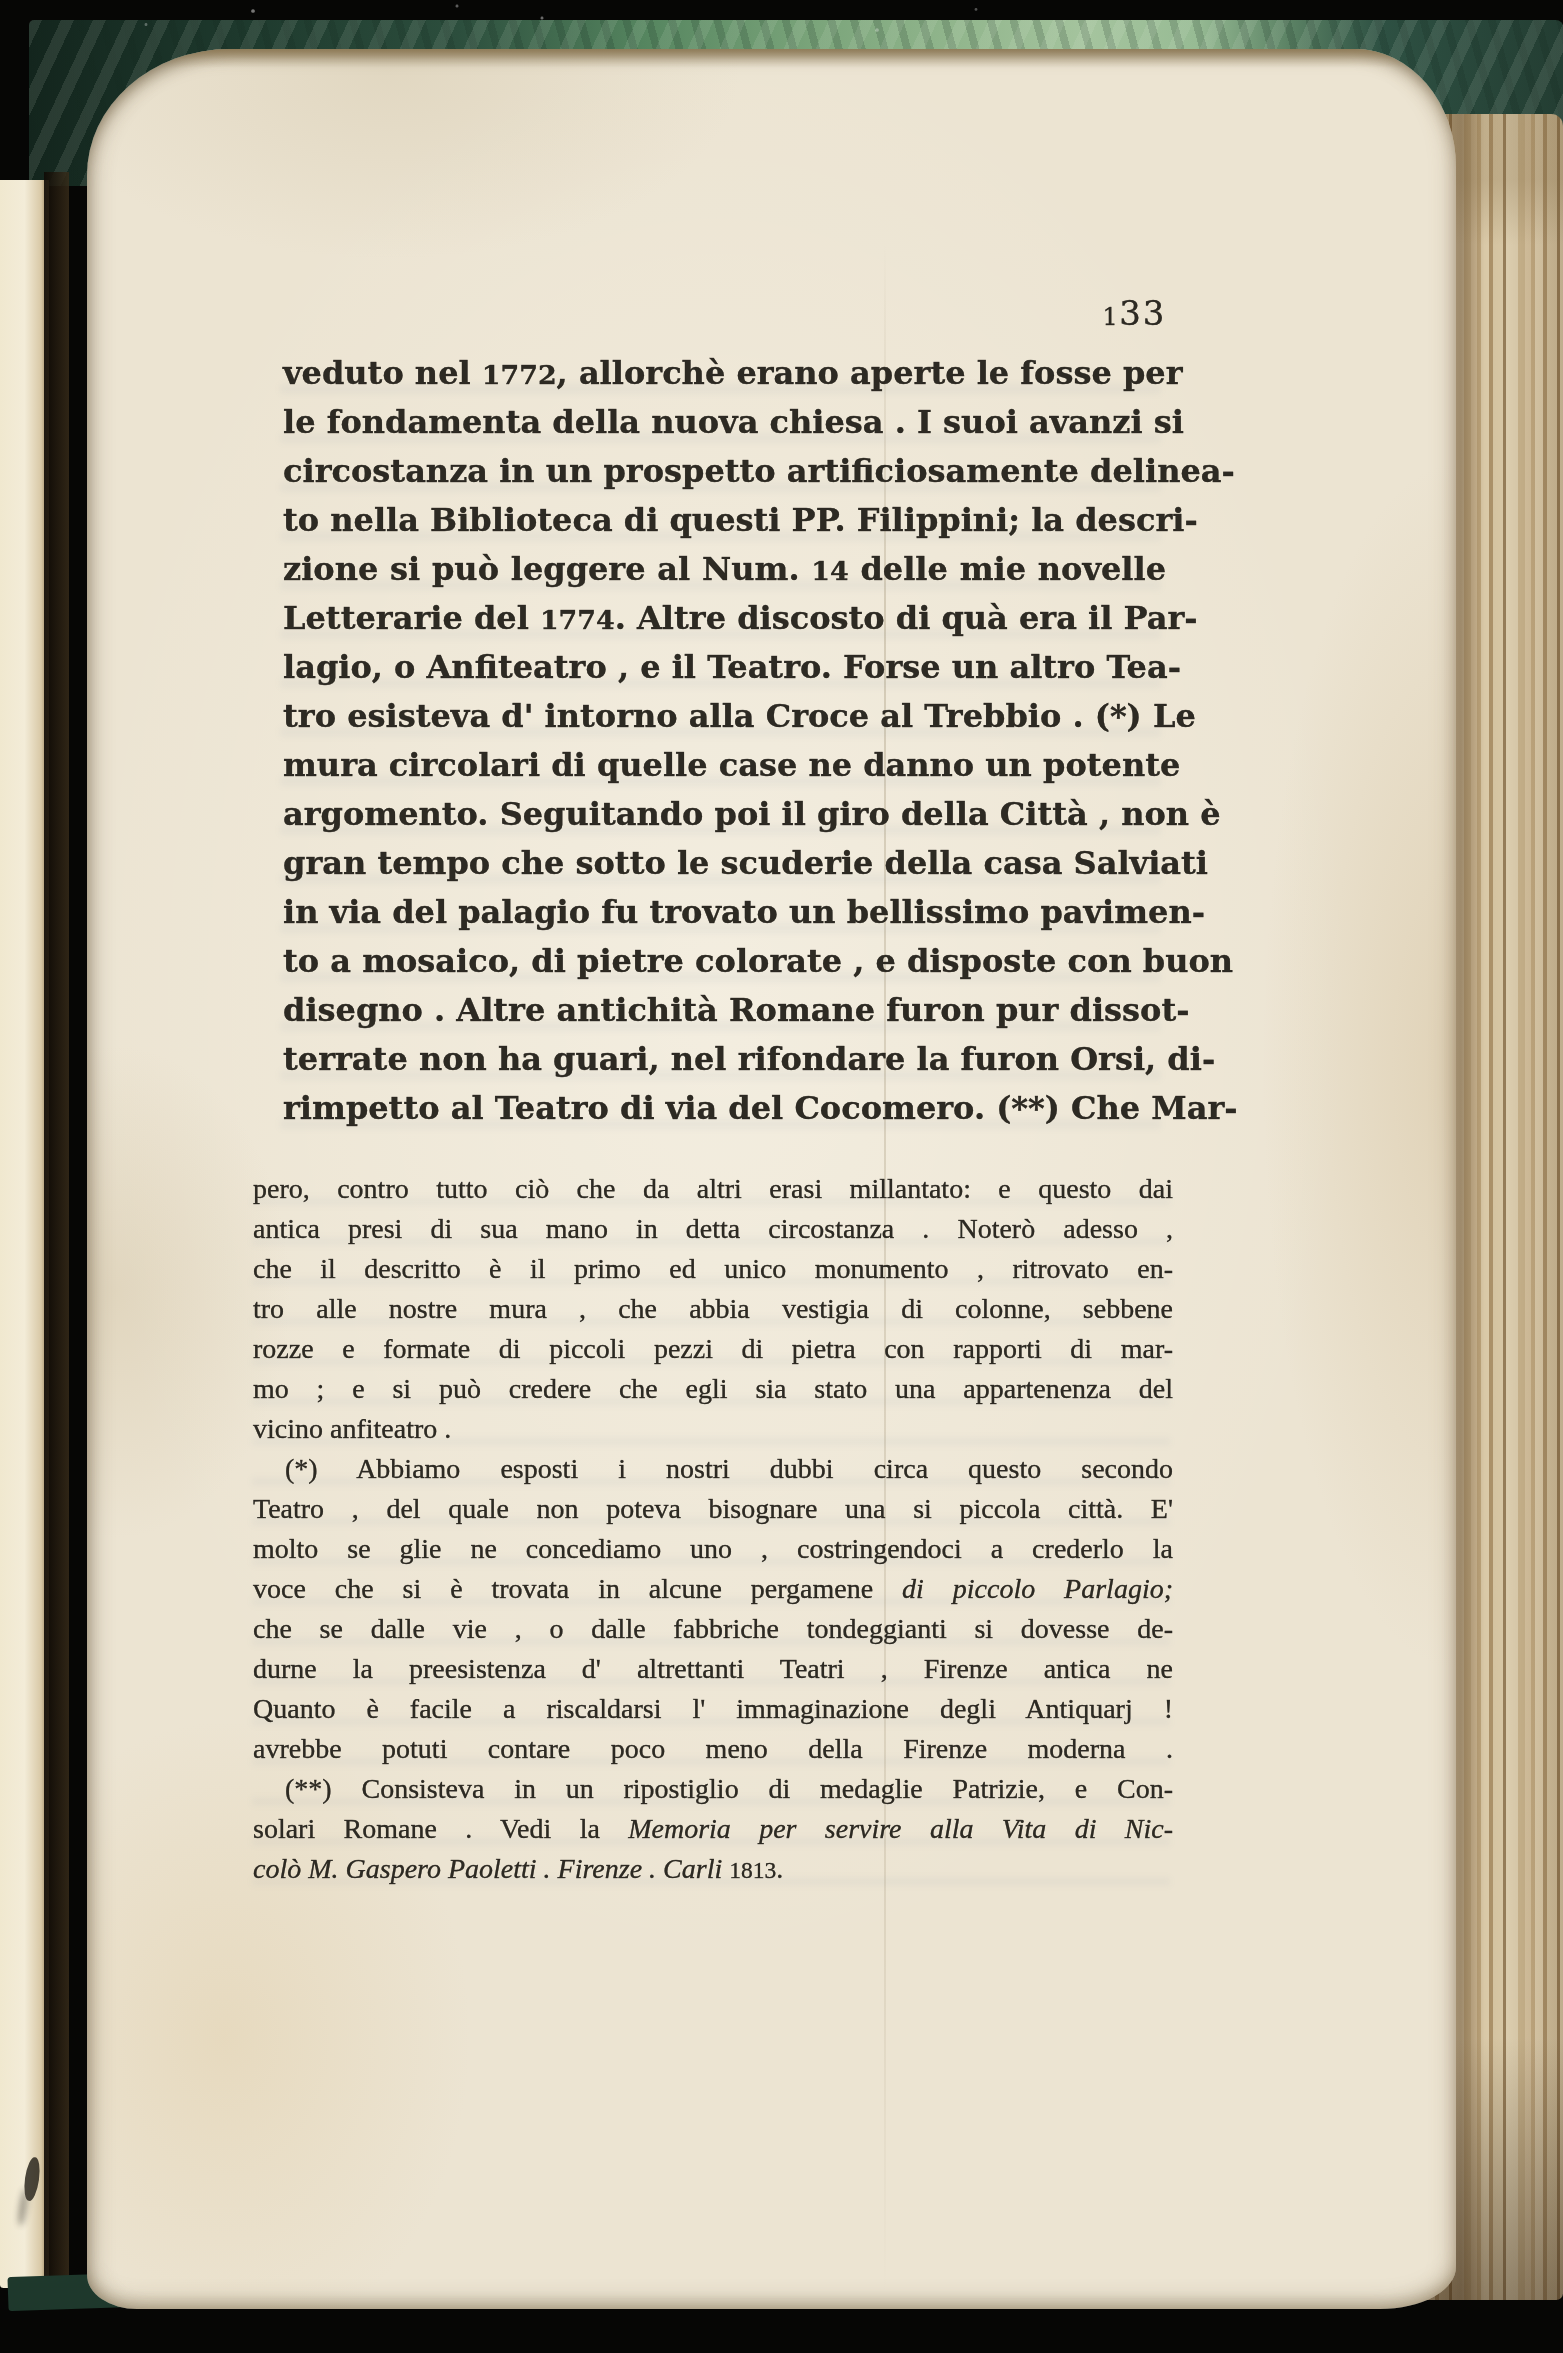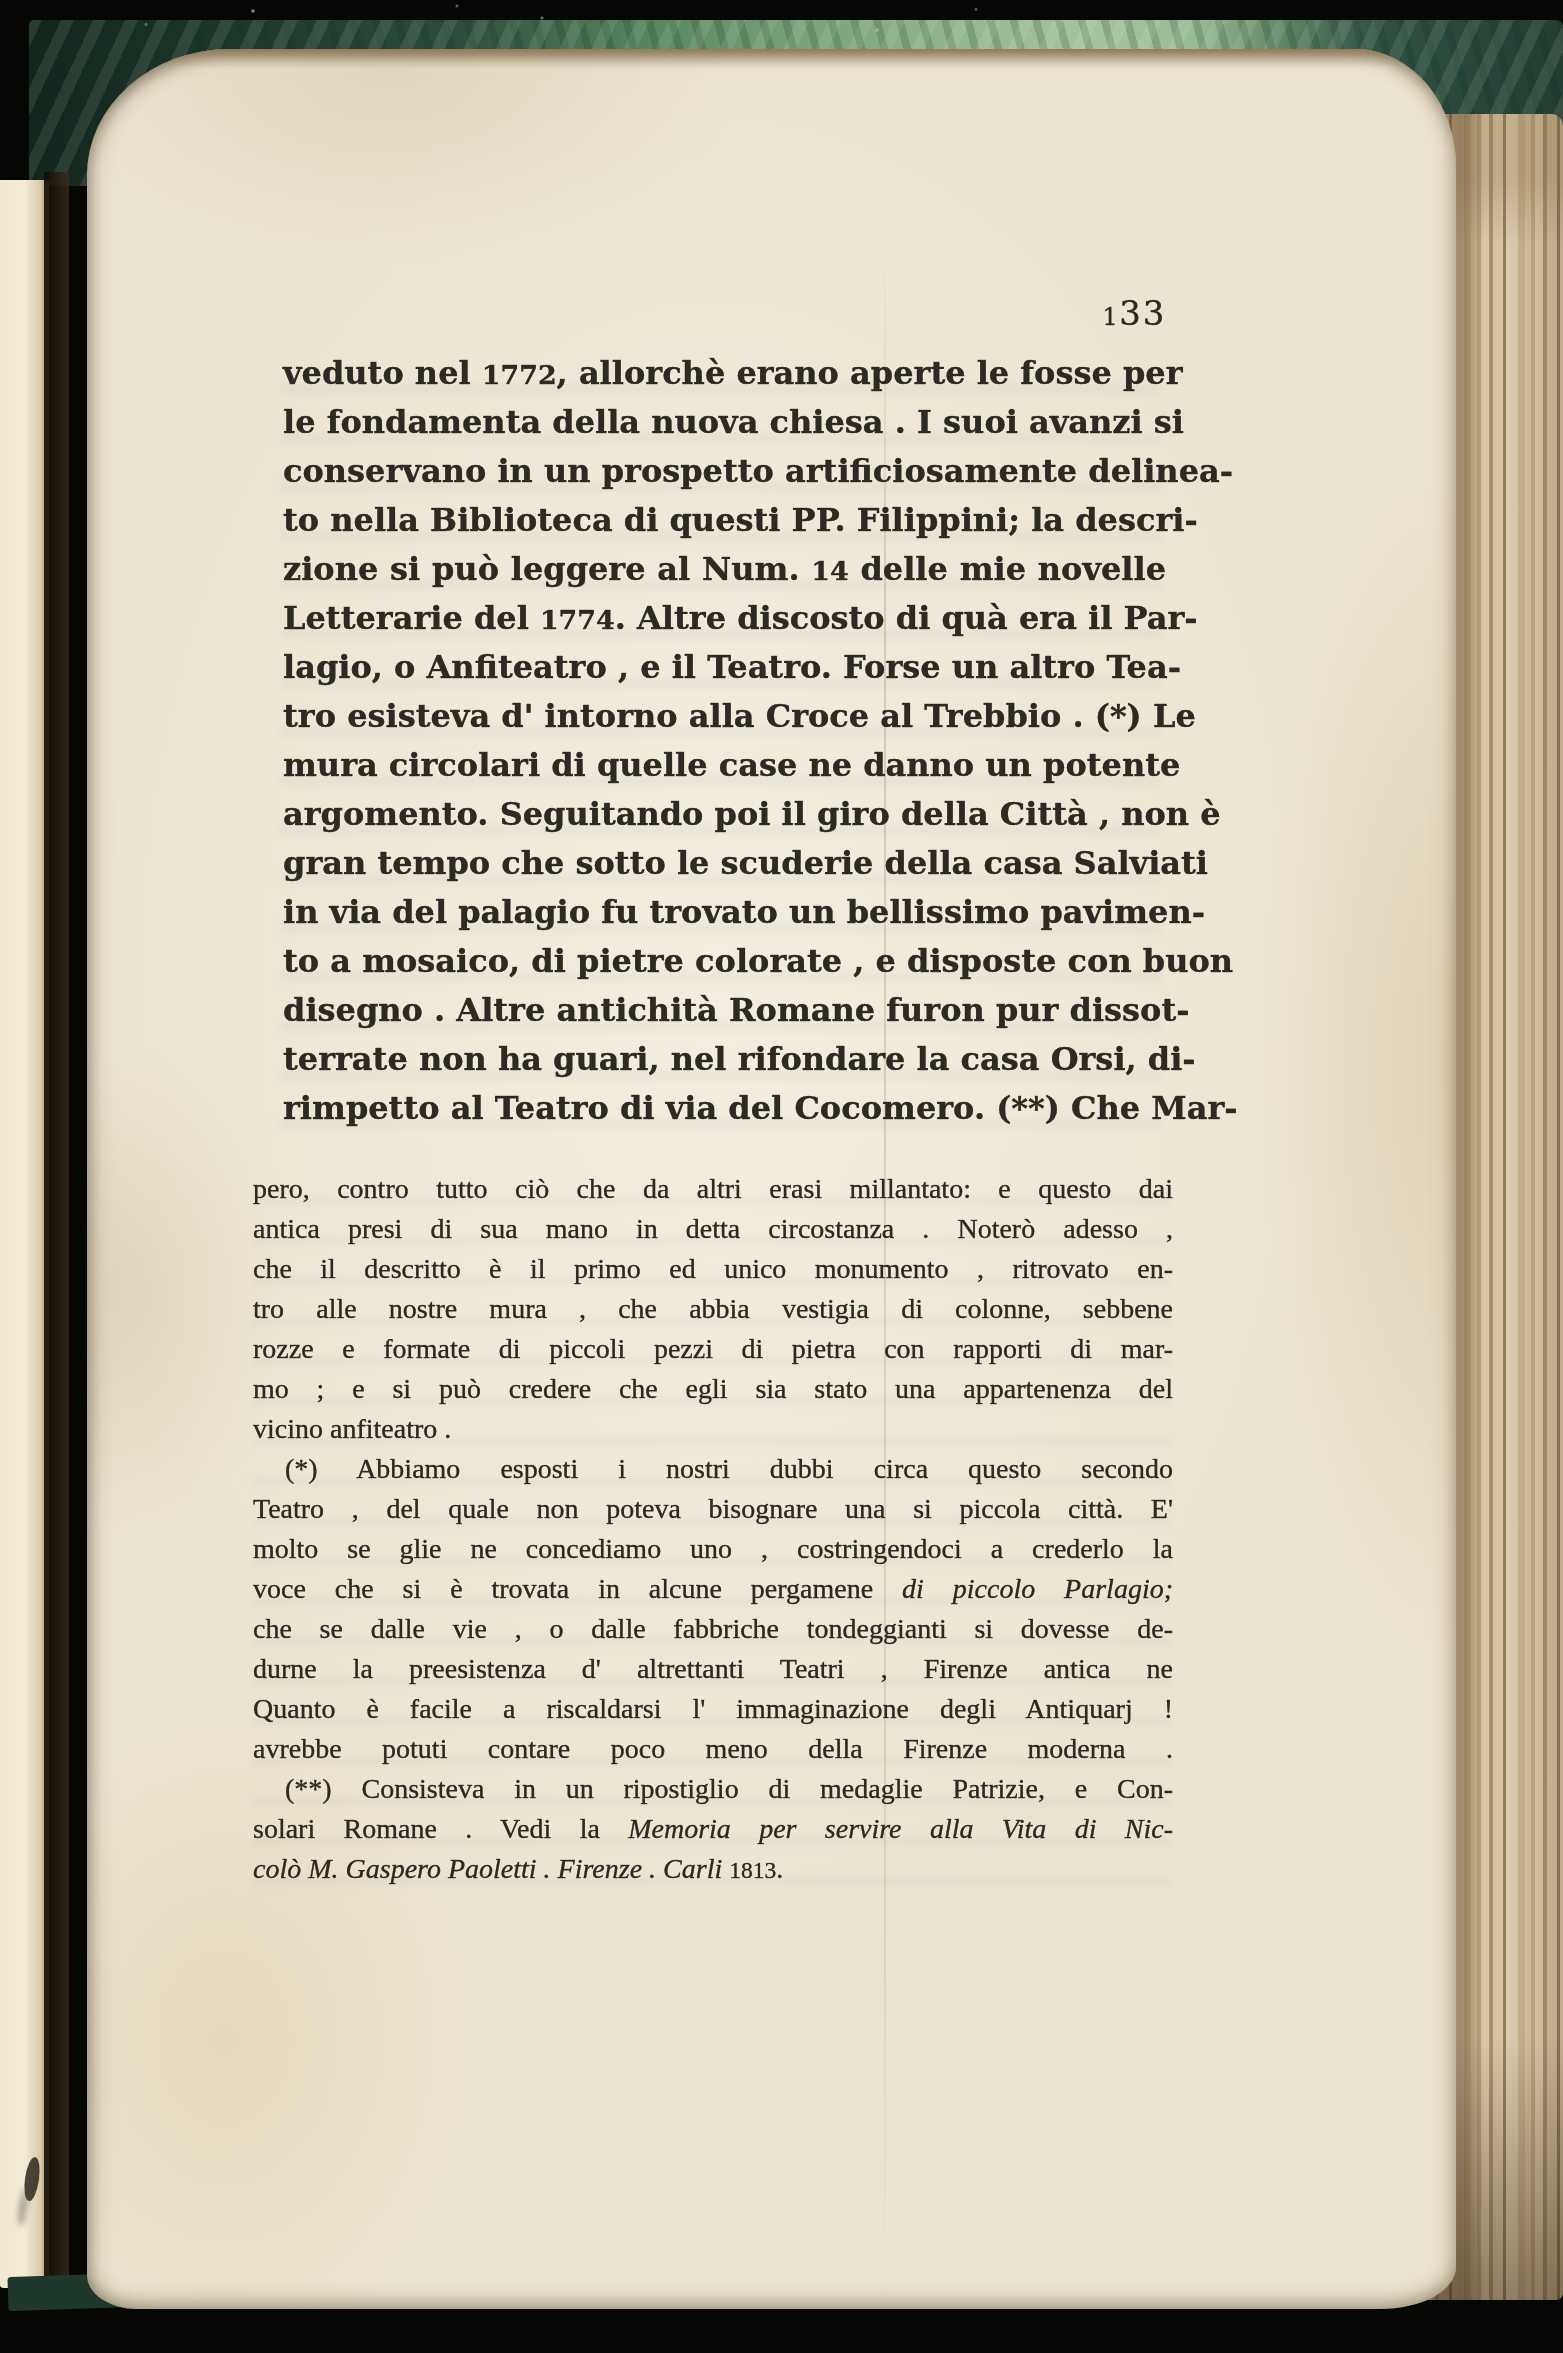--- a/index.html
+++ b/index.html
@@ -106,33 +106,33 @@
   <div class="bottom-green"></div>
 
   <div class="page page-text">
     <div class="crease"></div>
     <div class="bleed bleed-main"></div>
     <div class="bleed bleed-foot"></div>
     <div class="pagenum">133</div>
     <div class="main-text">
         <div class="tline"><span>veduto nel </span><span class="seg-os">1772</span><span>, allorchè erano aperte le fosse per</span></div>
         <div class="tline"><span>le fondamenta della nuova chiesa . I suoi avanzi si</span></div>
-        <div class="tline"><span>conservano in un prospetto artificiosamente delinea-</span></div>
+        <div class="tline"><span>circostanza in un prospetto artificiosamente delinea-</span></div>
         <div class="tline"><span>to nella Biblioteca di questi PP. Filippini; la descri-</span></div>
         <div class="tline"><span>zione si può leggere al Num. </span><span class="seg-os">14</span><span> delle mie novelle</span></div>
         <div class="tline"><span>Letterarie del </span><span class="seg-os">1774</span><span>. Altre discosto di quà era il Par-</span></div>
         <div class="tline"><span>lagio, o Anfiteatro , e il Teatro. Forse un altro Tea-</span></div>
         <div class="tline"><span>tro esisteva d' intorno alla Croce al Trebbio . (*) Le</span></div>
         <div class="tline"><span>mura circolari di quelle case ne danno un potente</span></div>
         <div class="tline"><span>argomento. Seguitando poi il giro della Città , non è</span></div>
         <div class="tline"><span>gran tempo che sotto le scuderie della casa Salviati</span></div>
         <div class="tline"><span>in via del palagio fu trovato un bellissimo pavimen-</span></div>
         <div class="tline"><span>to a mosaico, di pietre colorate , e disposte con buon</span></div>
         <div class="tline"><span>disegno . Altre antichità Romane furon pur dissot-</span></div>
-        <div class="tline"><span>terrate non ha guari, nel rifondare la casa Orsi, di-</span></div>
+        <div class="tline"><span>terrate non ha guari, nel rifondare la furon Orsi, di-</span></div>
         <div class="tline last"><span>rimpetto al Teatro di via del Cocomero. (**) Che Mar-</span></div>
       </div>
     <div class="footnotes">
         <div class="tline"><span>pero, contro tutto ciò che da altri erasi millantato: e questo dai</span></div>
         <div class="tline"><span>antica presi di sua mano in detta circostanza . Noterò adesso ,</span></div>
         <div class="tline"><span>che il descritto è il primo ed unico monumento , ritrovato en-</span></div>
         <div class="tline"><span>tro alle nostre mura , che abbia vestigia di colonne, sebbene</span></div>
         <div class="tline"><span>rozze e formate di piccoli pezzi di pietra con rapporti di mar-</span></div>
         <div class="tline"><span>mo ; e si può credere che egli sia stato una appartenenza del</span></div>
         <div class="tline last"><span>vicino anfiteatro .</span></div>

